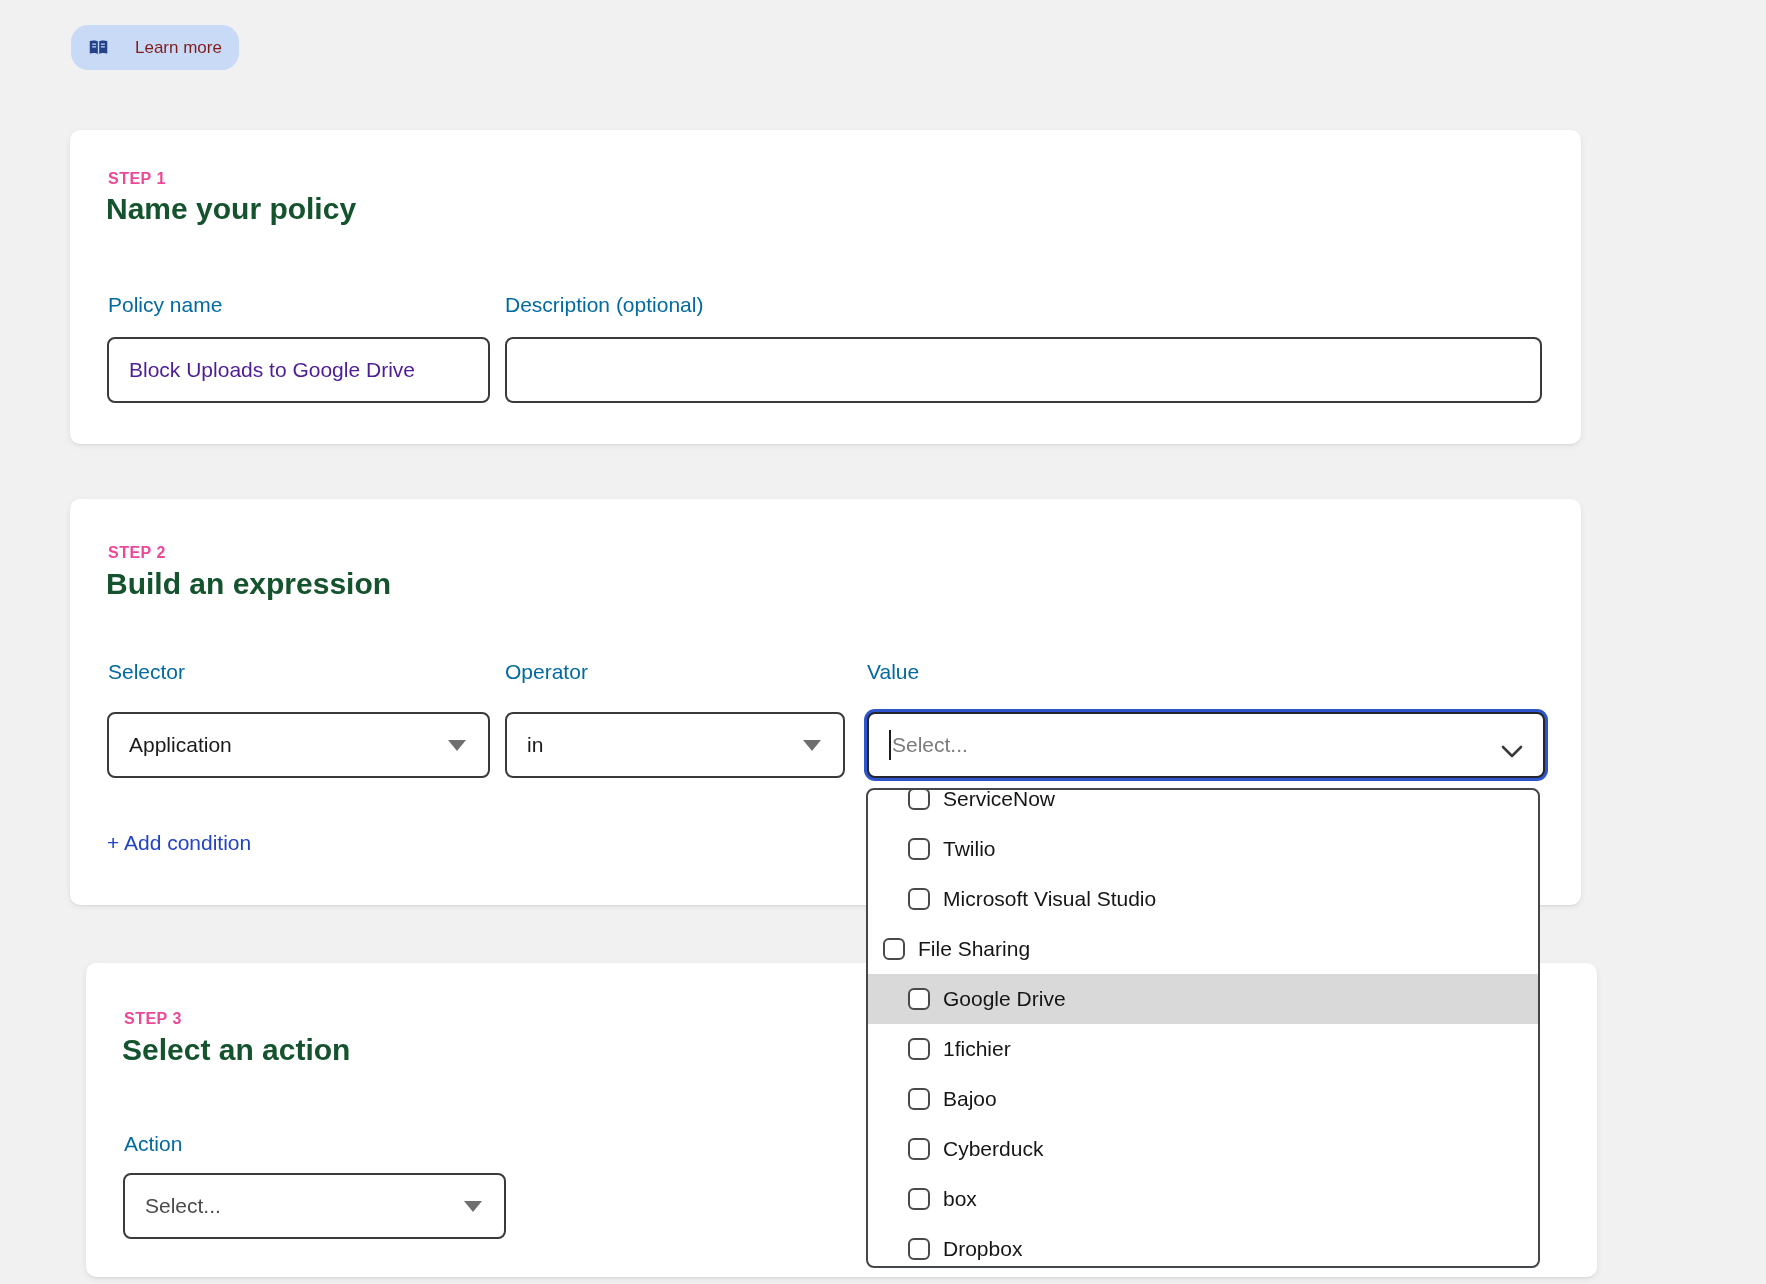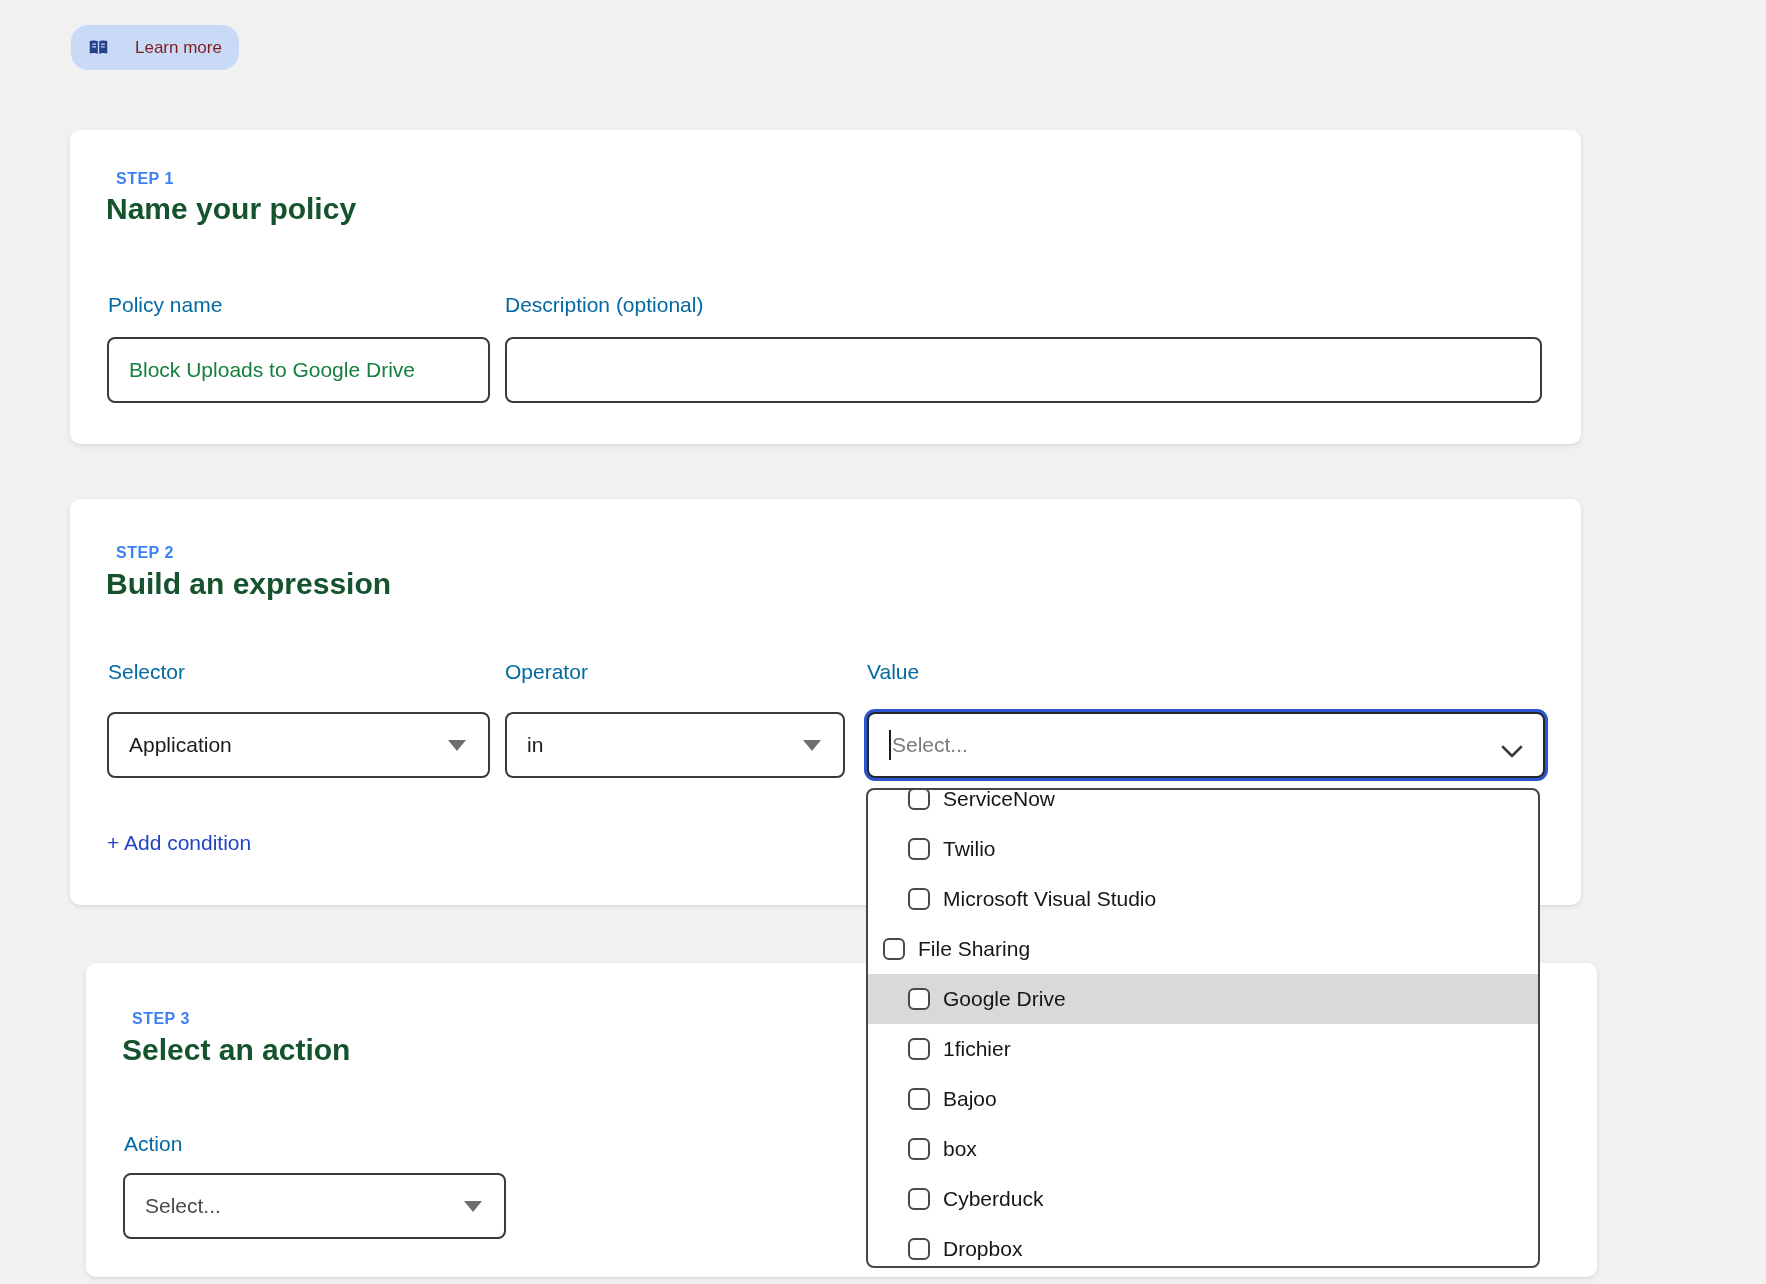--- a/index.html
+++ b/index.html
@@ -20,35 +20,35 @@
   .learn-more svg{display:block;}
   
   .card{
     position:absolute;left:70px;width:1511px;background:#fff;border-radius:10px;
     box-shadow:0 1px 2px rgba(0,0,0,.05), 0 2px 6px rgba(0,0,0,.07);
   }
   #card-step1{top:130px;height:314px;}
   #card-step2{top:499px;height:406px;}
   #card-step3{top:963px;height:314px;margin-left:16px;}
   .caption{
-    position:absolute;left:46px;top:40px;
-    font-size:16px;font-weight:700;color:#3b82f6;letter-spacing:.5px;
+    position:absolute;left:38px;top:40px;
+    font-size:16px;font-weight:700;color:#ec4899;letter-spacing:.5px;
   }
   .card-title{
     position:absolute;left:36px;top:62px;
     font-size:30px;font-weight:700;color:#14532d;
   }
   .field-label{
     position:absolute;font-size:21px;color:#0369a1;
   }
   
   .text-input{
     position:absolute;height:66px;box-sizing:border-box;
     border:2px solid #3a3a3c;border-radius:8px;background:#fff;
-    font-size:21px;color:#15803d;padding:0 20px;
+    font-size:21px;color:#4c1d95;padding:0 20px;
     font-family:"Liberation Sans", sans-serif;outline:none;
   }
   .select-box{
     position:absolute;height:66px;box-sizing:border-box;
     border:2px solid #3a3a3c;border-radius:8px;background:#fff;
     display:flex;align-items:center;padding:0 20px;cursor:pointer;
     font-size:21px;color:#1b1b1b;
   }
   .tri-caret{
     position:absolute;right:22px;top:50%;margin-top:-5px;
@@ -185,26 +185,26 @@
     <span class="dd-label">1fichier</span>
   </div>
 
   <div class="dd-row app">
     <span class="cb"></span>
     <span class="dd-label">Bajoo</span>
   </div>
 
   <div class="dd-row app">
     <span class="cb"></span>
+    <span class="dd-label">Cyberduck</span>
+  </div>
+
+  <div class="dd-row app">
+    <span class="cb"></span>
     <span class="dd-label">box</span>
-  </div>
-
-  <div class="dd-row app">
-    <span class="cb"></span>
-    <span class="dd-label">Cyberduck</span>
   </div>
 
   <div class="dd-row app">
     <span class="cb"></span>
     <span class="dd-label">Dropbox</span>
   </div>
 </div>
 </div>
 
 </body></html>

